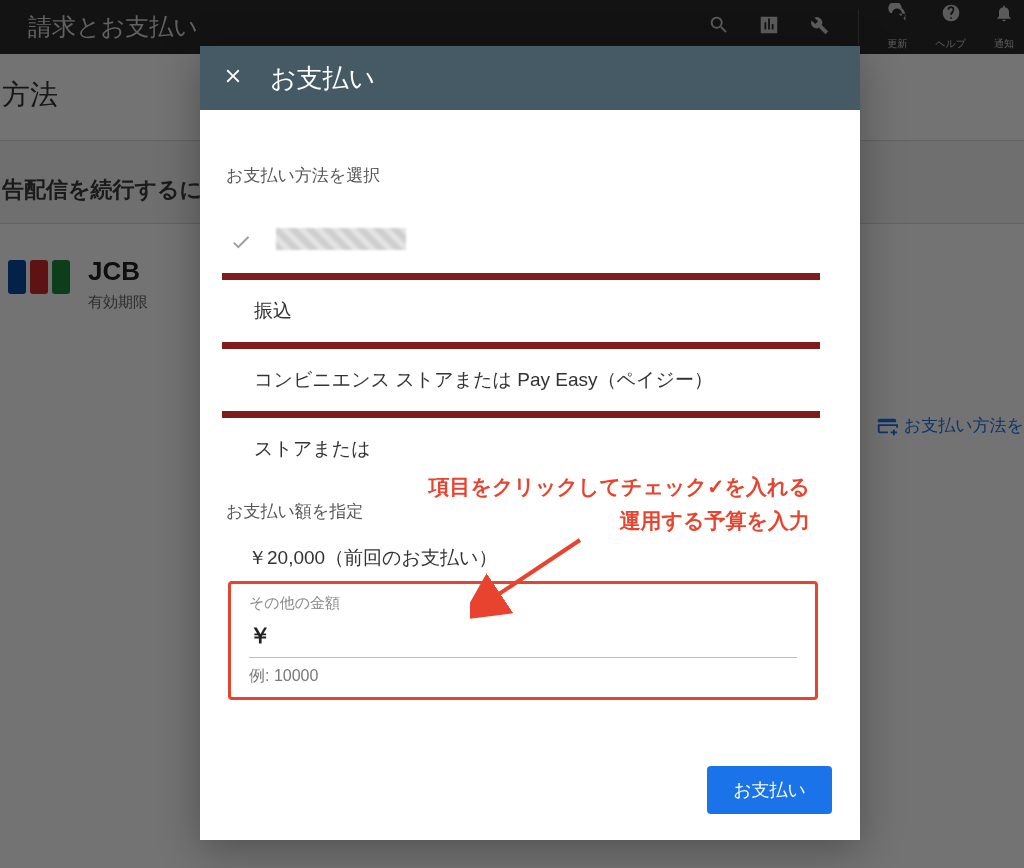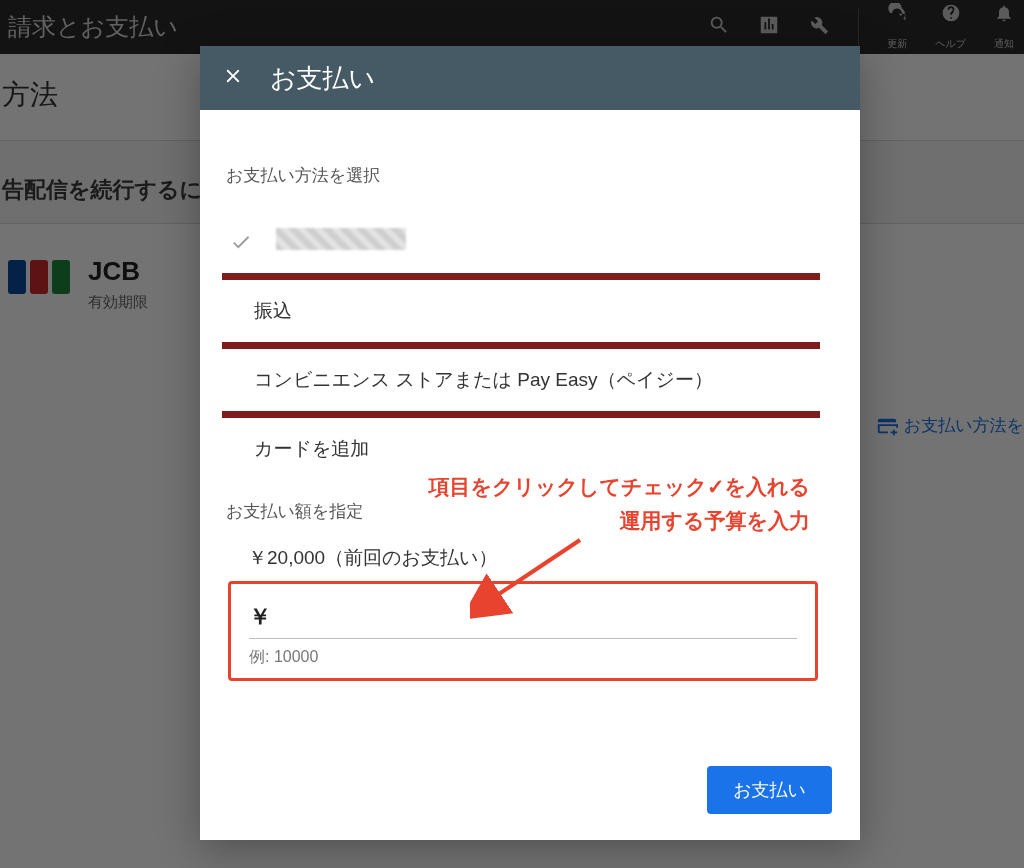--- a/index.html
+++ b/index.html
@@ -1,19 +1,19 @@
 <!DOCTYPE html>
 <html><head>
   <meta charset="utf-8">
   <style>
     * { margin: 0; padding: 0; box-sizing: border-box; }
     body { font-family: Arial, "Helvetica Neue", sans-serif; width: 1024px; height: 868px; overflow: hidden; position: relative; background: #fff; }
 
     
-    .topbar { position: absolute; left: 0; right: 0; top: 0; height: 54px; background: #2b2b2b; display: flex; align-items: center; justify-content: space-between; padding: 0 10px 0 8px; color: #bdbdbd; }
+    .topbar { position: absolute; left: 0; right: 0; top: 0; height: 54px; background: #2b2b2b; display: flex; align-items: center; justify-content: space-between; padding: 0 10px 0 28px; color: #bdbdbd; }
     .topbar-title { color: #d8d8d8; font-size: 24px; }
     .topbar-actions { display: flex; align-items: center; gap: 28px; }
     .topbar-icon { width: 22px; height: 22px; fill: #c9c9c9; }
     .topbar-divider { width: 1px; height: 36px; background: #555; }
     .topbar-btn { display: flex; flex-direction: column; align-items: center; gap: 14px; font-size: 10px; color: #c9c9c9; }
     .topbar-btn svg { width: 20px; height: 20px; fill: #c9c9c9; }
 
     
     .page { position: absolute; left: 0; right: 0; top: 54px; bottom: 0; background: #fff; }
     .page-header { padding: 22px 0 26px 0; border-bottom: 1px solid #d9d9d9; font-size: 28px; color: #333; padding-left: 2px; }
@@ -150,29 +150,30 @@
           </span>
         <span class="label"><span class="pixelate"></span></span>
       </div>
       <div class="method-item">
         <span class="label">振込</span>
       </div>
       <div class="method-item">
         <span class="label">コンビニエンス ストアまたは Pay Easy（ペイジー）</span>
       </div>
       <div class="method-item">
-        <span class="label">カードを追加</span>
+        <span class="label">ストアまたは</span>
       </div>
     </div>
 
     <div class="amount-section">
       <div class="section-label">お支払い額を指定</div>
       <div class="amount-prev">￥20,000（前回のお支払い）</div>
 
       <div class="amount-box">
+        <div class="lbl">その他の金額</div>
         <div class="yen-row">
           <span class="sym">￥</span>
           <input class="amount-input" value="" style="">
         </div>
         <div class="example">例: 10000</div>
       </div>
     </div>
 
     <div class="annot" style="left:130px; top:360px; width:480px; text-align:right;">
       <div>項目をクリックしてチェック✓を入れる</div>

